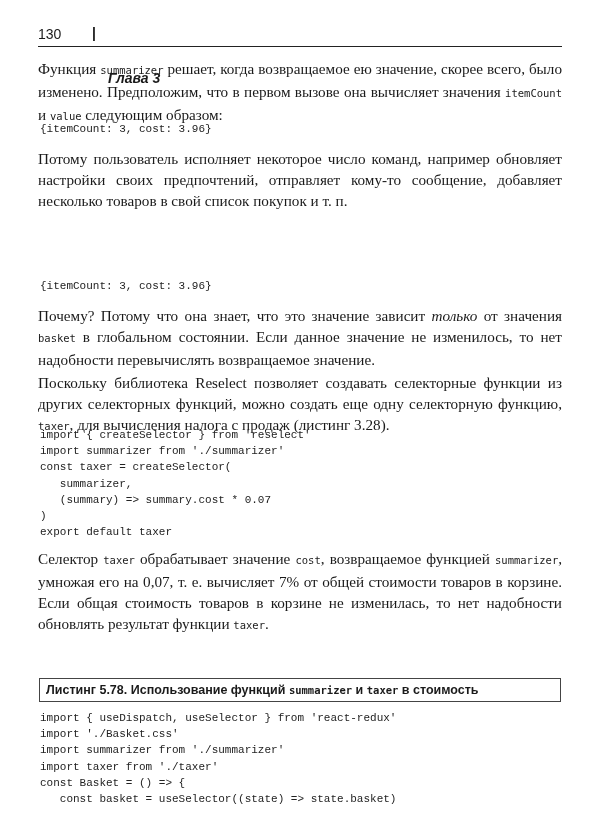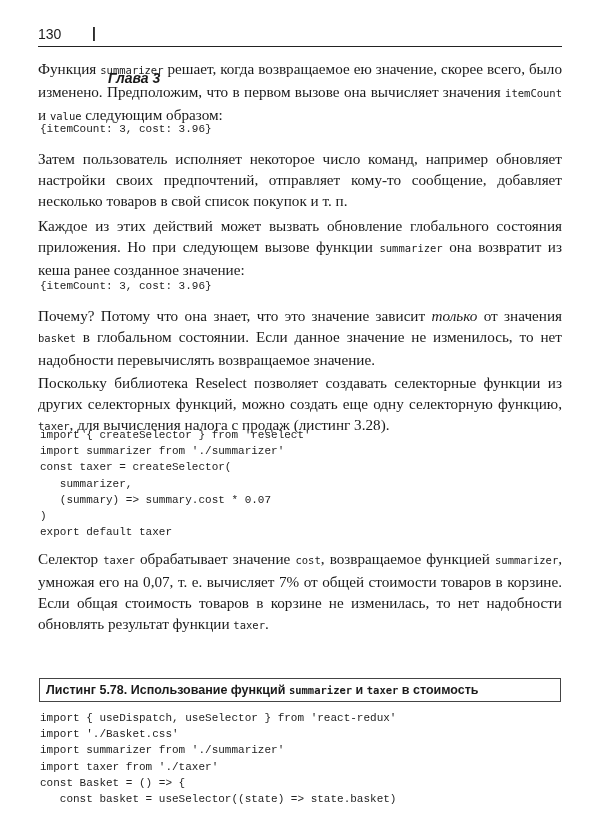--- a/index.html
+++ b/index.html
@@ -30,23 +30,22 @@
   <div class="header">
     <span class="num">130</span>
     <span class="sep">|</span>
     <span class="chap">Глава 3</span>
   </div>
 
   <p class="p" style="top:58px;"><span>Функция </span><span class="m">summarizer</span><span> решает, когда возвращаемое ею значение, скорее всего, было изменено. Предположим, что в первом вызове она вычисляет значения </span><span class="m">itemCount</span><span> и </span><span class="m">value</span><span> следующим образом:</span></p>
 
   <pre class="code" style="top:121px;">{itemCount: 3, cost: 3.96}</pre>
 
-  <p class="p" style="top:148px;">Затем пользователь исполняет некоторое число команд, например обновляет настройки своих предпочтений, отправляет кому-то сообщение, добавляет несколько товаров в свой список покупок и т. п.</p>
+  <p class="p" style="top:148px;">Потому пользователь исполняет некоторое число команд, например обновляет настройки своих предпочтений, отправляет кому-то сообщение, добавляет несколько товаров в свой список покупок и т. п.</p>
 
-  <p class="p" style="top:215px;"><span>Каждое из этих действий может вызвать обновление глобального состояния приложения. Но при следующем вызове функции </span><span class="m">summarizer</span><span> она возвратит из кеша ранее созданное значение:</span></p>
 
   <pre class="code" style="top:278px;">{itemCount: 3, cost: 3.96}</pre>
 
   <p class="p" style="top:305px;"><span>Почему? Потому что она знает, что это значение зависит </span><i class="em">только</i><span> от значения </span><span class="m">basket</span><span> в глобальном состоянии. Если данное значение не изменилось, то нет надобности перевычислять возвращаемое значение.</span></p>
 
   <p class="p" style="top:372px;"><span>Поскольку библиотека Reselect позволяет создавать селекторные функции из других селекторных функций, можно создать еще одну селекторную функцию, </span><span class="m">taxer</span><span>, для вычисления налога с продаж (листинг 3.28).</span></p>
 
 
   <pre class="code" style="top:427px;">import { createSelector } from 'reselect'
 import summarizer from './summarizer'

